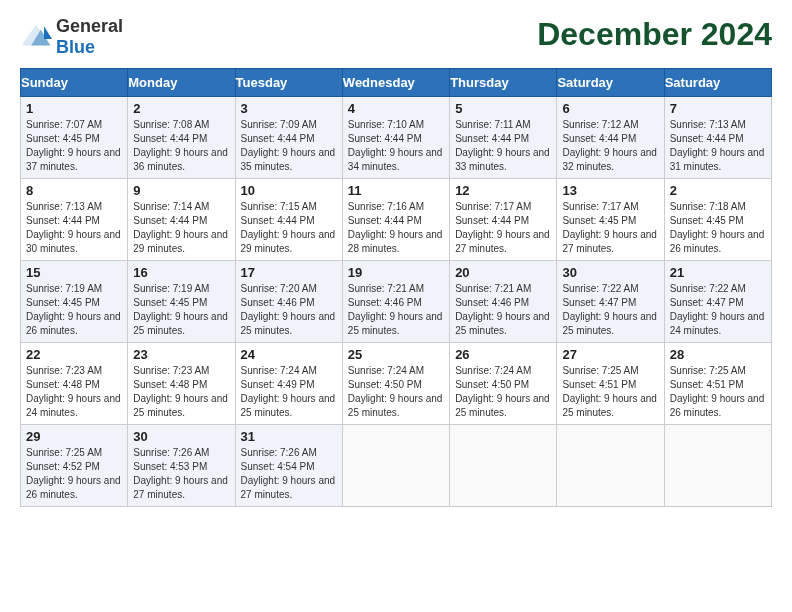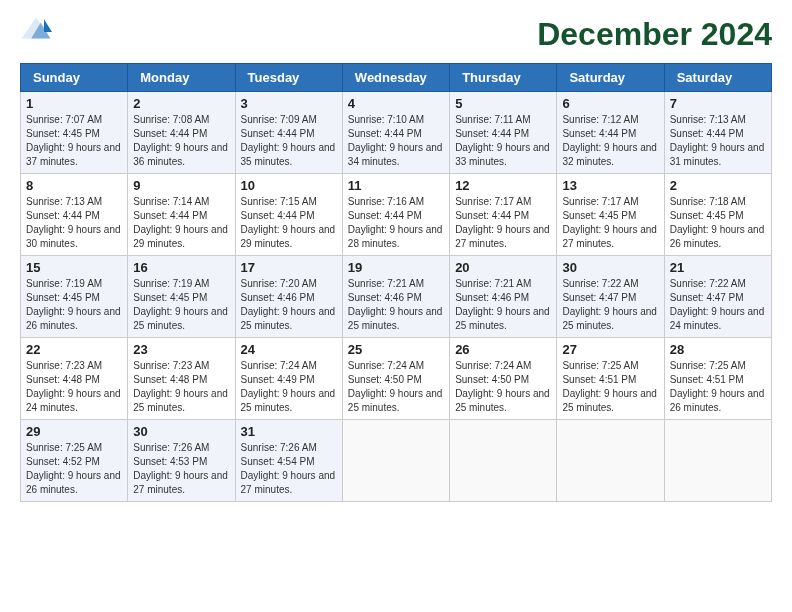--- a/index.html
+++ b/index.html
@@ -40,21 +40,21 @@
     .calendar-table {
       width: 100%;
       border-collapse: collapse;
       border: 1px solid #ccc;
     }
     .calendar-table th {
       background: #2d72b8;
       color: #fff;
       font-size: 13px;
       font-weight: bold;
-      padding: 6px 12px;
+      padding: 6px 0;
       text-align: left;
       border: 1px solid #1a5a9a;
     }
     .calendar-table td {
       vertical-align: top;
       border: 1px solid #ccc;
       padding: 4px 5px;
       font-size: 10.5px;
       color: #333;
       width: calc(100% / 7);
@@ -87,20 +87,24 @@
 <body>
 
 <div class="header-area">
   <div class="logo">
     <svg class="logo-icon" viewBox="0 0 40 35">
       <rect x="0" y="0" width="40" height="35" fill="white"></rect>
       <polygon points="20,2 38,28 2,28" fill="#1a6fba" opacity="0.15"></polygon>
       <polygon points="26,8 38,28 14,28" fill="#1a6fba" opacity="0.5"></polygon>
       <polygon points="30,4 40,20 30,20" fill="#1a6fba"></polygon>
     </svg>
+    <div>
+      <span style="font-size:18px;font-weight:bold;color:#333;">General</span><br>
+      <span style="font-size:18px;font-weight:bold;color:#1a6fba;">Blue</span>
+    </div>
   </div>
   <div class="title-area">
     <div class="month-title">December 2024</div>
   </div>
 </div>
 
 <table class="calendar-table">
   <thead>
     <tr>
     <th>Sunday</th>

